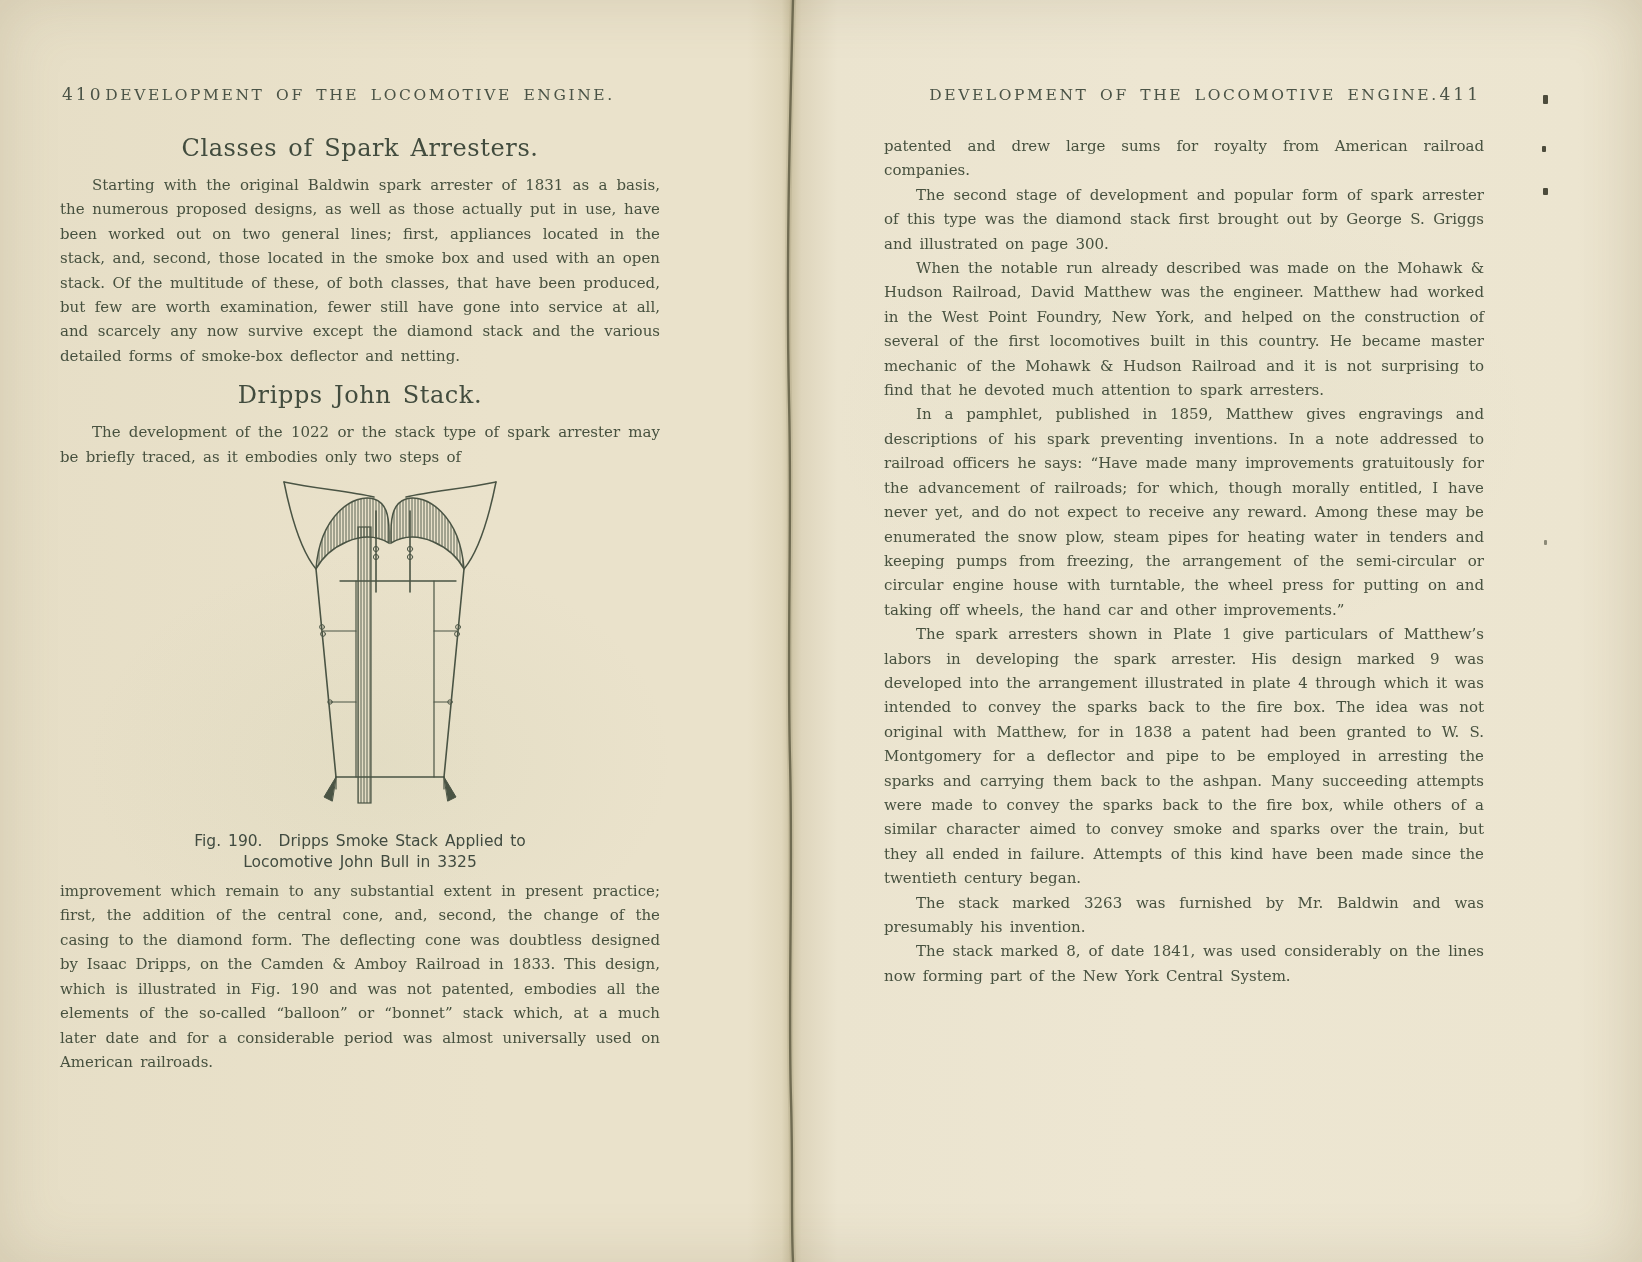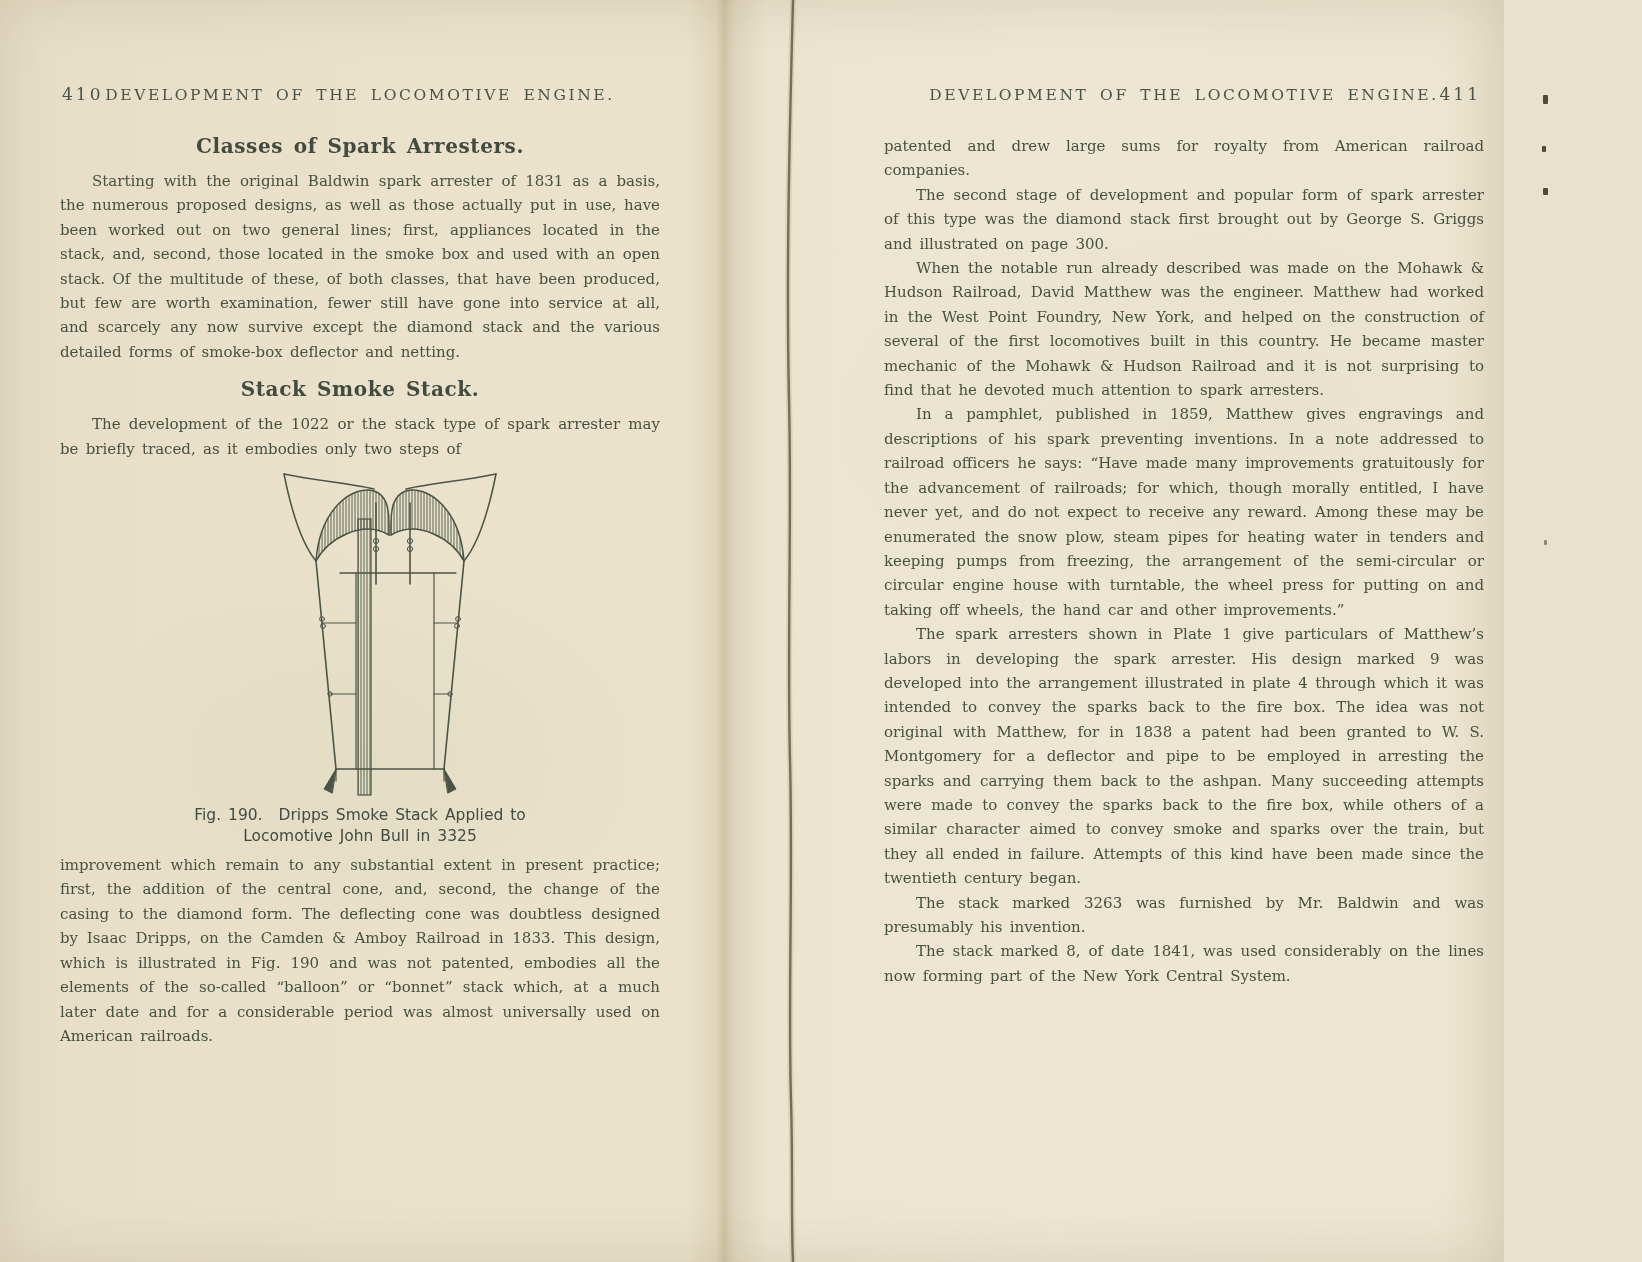--- a/index.html
+++ b/index.html
@@ -3,21 +3,21 @@
 <meta charset="utf-8">
 <style>
   html,body{margin:0;padding:0;}
   body{
     width:1642px;height:1262px;
     font-family:"DejaVu Serif","Liberation Serif",serif;
     overflow:hidden;
     background:#e9e1cb;
   }
   #scan{
-    position:relative;width:1504px;height:1262px;
+    position:relative;width:1642px;height:1262px;
     background:
       radial-gradient(ellipse 420px 300px at 380px 760px, rgba(170,180,140,0.10), rgba(170,180,140,0) 70%),
       radial-gradient(ellipse 500px 340px at 1180px 420px, rgba(170,180,140,0.08), rgba(170,180,140,0) 70%),
       linear-gradient(90deg,
         #e6dec6 0%, #eae2cb 30%, #eae2cb 45.5%,
         #e0d7bc 47.6%, #cdc3a4 48.15%, #ded5bc 48.8%,
         #ebe4cf 51%, #ede6d2 70%, #ece5d0 96%, #e7dfc8 100%);
     box-shadow:inset 0 0 60px rgba(120,105,70,0.18);
   }
   
@@ -35,30 +35,30 @@
   .page-num{position:absolute;top:-2px;font-size:17px;letter-spacing:3px;}
   .page-num.left{left:2px;}
   .page-num.right{right:3px;margin-left:36px;}
   .body-text p{
     margin:0;text-align:justify;
     font-size:15px;line-height:24.4px;
     word-spacing:2.5px;
   }
   .body-text p.indent{text-indent:32px;}
   .sec-head{
-    text-align:center;font-weight:bold;font-size:20px;
+    text-align:center;font-weight:normal;font-size:24px;
     letter-spacing:0.6px;word-spacing:3px;
     margin:13px 0 11px 0;color:#424c3e;
   }
   .figure-block{text-align:center;margin:8px 0 6px 0;}
   .figure-block svg{transform:translateX(30px);}
   .fig-caption{
     font-family:"DejaVu Sans","Liberation Sans",sans-serif;
     font-size:15.5px;line-height:21px;color:#414b40;
-    text-align:center;margin-top:2px;word-spacing:2px;
+    text-align:center;margin-top:20px;word-spacing:2px;
   }
   .fig-caption .fig-label{margin-right:16px;}
   .speck{position:absolute;background:#4d4c3c;border-radius:1px;}
 </style>
 </head>
 <body>
 
 <div id="scan">
 
   <svg id="fold-svg" width="1642" height="1262" viewBox="0 0 1642 1262">
@@ -69,21 +69,21 @@
   <div class="page-col" id="left-col">
     <div class="running-header">
       <span class="page-num left">410</span>
       <span>DEVELOPMENT OF THE LOCOMOTIVE ENGINE.</span>
     </div>
 
     <div class="body-text">
       <div class="sec-head">Classes of Spark Arresters.</div>
       <p class="indent">Starting with the original Baldwin spark arrester of 1831 as a basis, the numerous proposed designs, as well as those actually put in use, have been worked out on two general lines; first, appliances located in the stack, and, second, those located in the smoke box and used with an open stack. Of the multitude of these, of both classes, that have been produced, but few are worth examination, fewer still have gone into service at all, and scarcely any now survive except the diamond stack and the various detailed forms of smoke-box deflector and netting.</p>
 
-      <div class="sec-head">Stack Smoke Stack.</div>
+      <div class="sec-head">Dripps John Stack.</div>
       <p class="indent">The development of the 1022 or the stack type of spark arrester may be briefly traced, as it embodies only two steps of</p>
 
       <div class="figure-block">
         
         <svg width="240" height="330" viewBox="0 0 240 330">
           <defs>
             <pattern id="hatchV" width="3" height="6" patternUnits="userSpaceOnUse">
               <line x1="1" y1="0" x2="1" y2="6" stroke="#4a5444" stroke-width="0.9"></line>
             </pattern>
           </defs>

